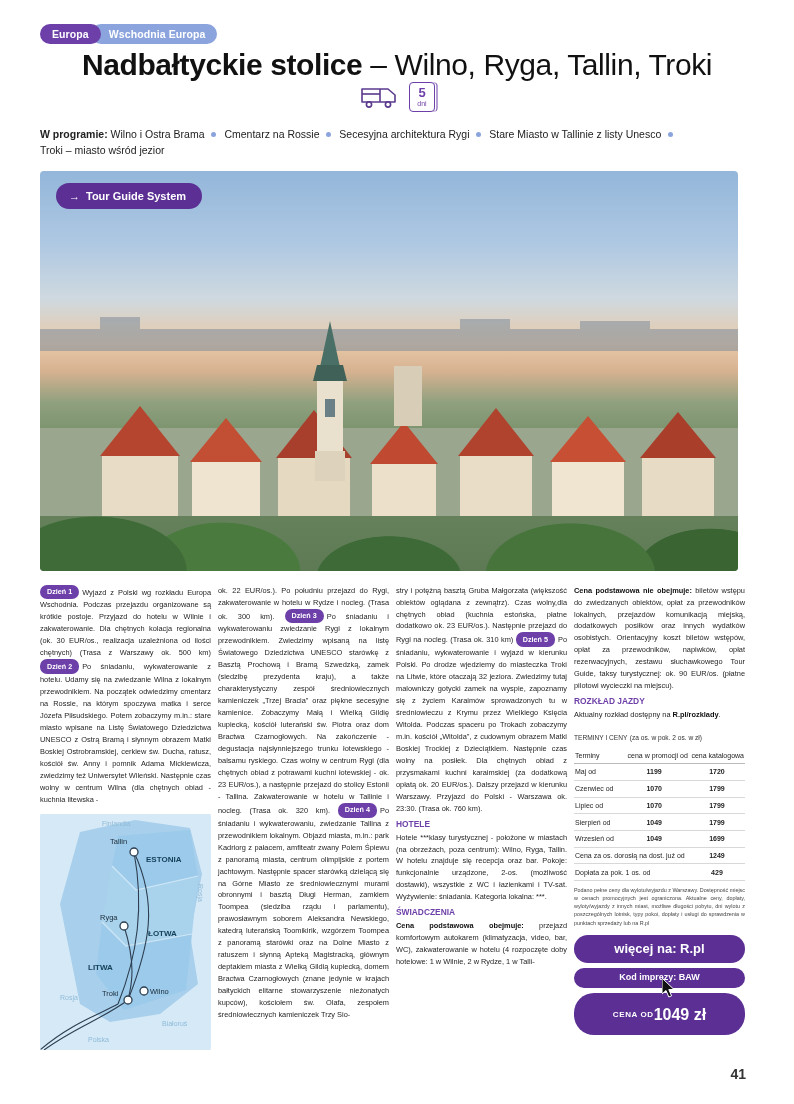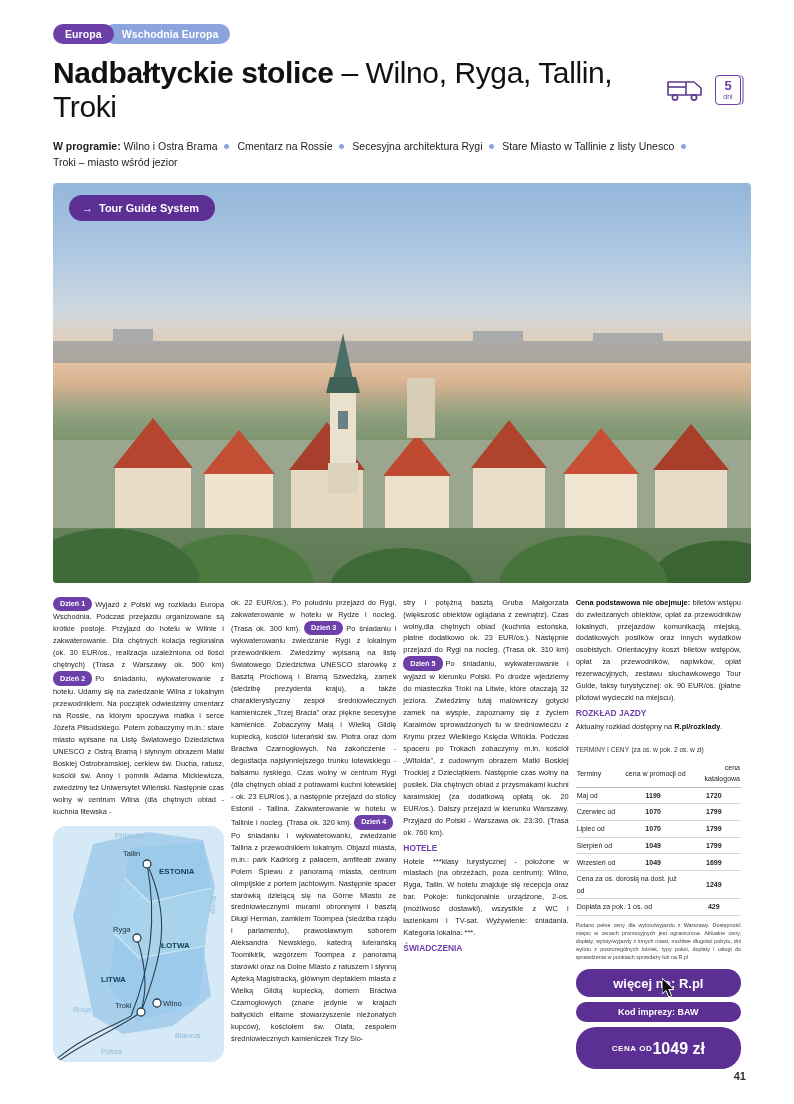--- a/index.html
+++ b/index.html
@@ -4,33 +4,33 @@
 <style>
   * { box-sizing: border-box; margin: 0; padding: 0; }
   body {
     width: 794px; height: 1104px;
     background: #ffffff;
     font-family: "Liberation Sans", sans-serif;
     color: #1a1a1a;
     position: relative;
     overflow: hidden;
   }
-  .page { position: relative; width: 794px; height: 1104px; padding: 0 53px; }
+  .page { position: relative; width: 794px; height: 1104px; padding: 0 40px; }
 
   
   .tagrow { display: flex; gap: 0; padding-top: 24px; align-items: center; }
   .tag {
     font-size: 10.5px; font-weight: bold; color: #fff;
     padding: 4px 12px; border-radius: 10px; letter-spacing: .1px;
   }
   .tag-europa { background: #6d3fa8; position: relative; z-index: 2; }
   .tag-region { background: #8ba4dd; margin-left: -10px; padding-left: 18px; position: relative; z-index: 1; }
 
   
-  .titlerow { display: flex; align-items: center; justify-content: space-between; margin-top: 12px; }
+  .titlerow { display: flex; align-items: center; justify-content: space-between; margin-top: 4px; flex-direction: column; }
   h1 { font-size: 30px; font-weight: 400; color: #111; letter-spacing: -.4px; }
   h1 b { font-weight: bold; }
   .icons { display: flex; align-items: center; gap: 10px; }
   .bus-icon svg { display: block; }
   .days-badge {
     border: 1.6px solid #6d3fa8; border-radius: 4px;
     width: 26px; height: 30px; display: flex; flex-direction: column;
     align-items: center; justify-content: center; color: #6d3fa8;
     box-shadow: 2px 0 0 -0.5px #fff, 3px 0 0 -0.5px #6d3fa8;
   }
@@ -70,21 +70,21 @@
   .daytag {
     display: inline-block; background: #6d3fa8; color: #fff; font-weight: bold;
     font-size: 7.2px; padding: 1.5px 7px; border-radius: 7px; margin-right: 3px;
     vertical-align: baseline;
   }
   .sec-h { color: #6d3fa8; font-weight: bold; font-size: 8.4px; margin-top: 3px; }
   b.ink { font-weight: bold; color: #111; }
 
   
   .map { margin-top: 8px; width: 171px; height: 236px; background: #dbeaf6;
-    position: relative; overflow: hidden; border-radius: 14px; }
+    position: relative; overflow: hidden; border-radius: 2px; }
   .map svg { display: block; }
 
   
   .terms-h { color: #6d3fa8; font-weight: bold; font-size: 8.6px; margin-top: 10px; }
   .terms-h span { color: #333; font-weight: normal; font-size: 6.6px; }
   table.prices { width: 100%; border-collapse: collapse; margin-top: 3px; font-size: 7px; }
   table.prices th { font-weight: normal; color: #222; padding: 2px 1px; text-align: right; border-bottom: .8px solid #bbb; }
   table.prices th.l { text-align: left; }
   table.prices td { padding: 2.2px 1px; border-bottom: .8px solid #d8d8d8; text-align: right; }
   table.prices td.l { text-align: left; }
@@ -95,21 +95,21 @@
   
   .cta { margin-top: 8px; display: flex; flex-direction: column; gap: 5px; }
   .pill { background: #5b2f94; color: #fff; border-radius: 20px; text-align: center;
           font-weight: bold; display: flex; align-items: center; justify-content: center; }
   .pill-more { height: 28px; font-size: 13px; }
   .pill-code { height: 20px; font-size: 9px; }
   .pill-price { height: 42px; flex-direction: row; gap: 0px; padding-top: 3px; }
   .pill-price .lbl { font-size: 8px; letter-spacing: .6px; }
   .pill-price .amt { font-size: 16px; line-height: 1.05; }
 
-  .pageno { position: absolute; right: 48px; bottom: 22px; font-size: 11px; font-weight: bold; color: #333; }
+  .pageno { position: absolute; right: 48px; bottom: 22px; font-size: 14px; font-weight: bold; color: #333; }
 
   .cursor { position: absolute; left: 662px; top: 978px; z-index: 40; }
 </style>
 </head>
 <body>
 
 <div class="page">
 
   <div class="tagrow">
     <span class="tag tag-europa">Europa</span>
@@ -259,20 +259,24 @@
     </div>
 
     <div class="col">
       <p>
         <span>stry i potężną basztą Gruba Małgorzata (większość obiektów oglądana z zewnątrz). Czas wolny,dla chętnych obiad (kuchnia estońska, płatne dodatkowo ok. 23 EUR/os.). Następnie przejazd do Rygi na nocleg. (Trasa ok. 310 km)</span>
         <span class="daytag">Dzień 5</span><span>Po śniadaniu, wykwaterowanie i wyjazd w kierunku Polski. Po drodze wjedziemy do miasteczka Troki na Litwie, które otaczają 32 jeziora. Zwiedzimy tutaj malowniczy gotycki zamek na wyspie, zapoznamy się z życiem Karaimów sprowadzonych tu w średniowieczu z Krymu przez Wielkiego Księcia Witolda. Podczas spaceru po Trokach zobaczymy m.in. kościół „Witolda", z cudownym obrazem Matki Boskiej Trockiej z Dzieciątkiem. Następnie czas wolny na posiłek. Dla chętnych obiad z przysmakami kuchni karaimskiej (za dodatkową opłatą ok. 20 EUR/os.). Dalszy przejazd w kierunku Warszawy. Przyjazd do Polski - Warszawa ok. 23:30. (Trasa ok. 760 km).</span>
       </p>
       <div class="sec-h">HOTELE</div>
       <p>Hotele ***klasy turystycznej - położone w miastach (na obrzeżach, poza centrum): Wilno, Ryga, Tallin. W hotelu znajduje się recepcja oraz bar. Pokoje: funkcjonalnie urządzone, 2-os. (możliwość dostawki), wszystkie z WC i łazienkami i TV-sat. Wyżywienie: śniadania. Kategoria lokalna: ***.</p>
       <div class="sec-h">ŚWIADCZENIA</div>
+      <p>
+        <b class="ink">Cena podstawowa obejmuje:</b>
+        <span>przejazd komfortowym autokarem (klimatyzacja, video, bar, WC), zakwaterowanie w hotelu (4 rozpoczęte doby hotelowe: 1 w Wilnie, 2 w Rydze, 1 w Talli-</span>
+      </p>
     </div>
 
     <div class="col">
       <p>
         <b class="ink">Cena podstawowa nie obejmuje:</b>
         <span>biletów wstępu do zwiedzanych obiektów, opłat za przewodników lokalnych, przejazdów komunikacją miejską, dodatkowych posiłków oraz innych wydatków osobistych. Orientacyjny koszt biletów wstępów, opłat za przewodników, napiwków, opłat rezerwacyjnych, zestawu słuchawkowego Tour Guide, taksy turystycznej: ok. 90 EUR/os. (płatne pilotowi wycieczki na miejscu).</span>
       </p>
       <div class="sec-h">ROZKŁAD JAZDY</div>
       <p>
         <span>Aktualny rozkład dostępny na </span><b class="ink">R.pl/rozklady</b><span>.</span>

